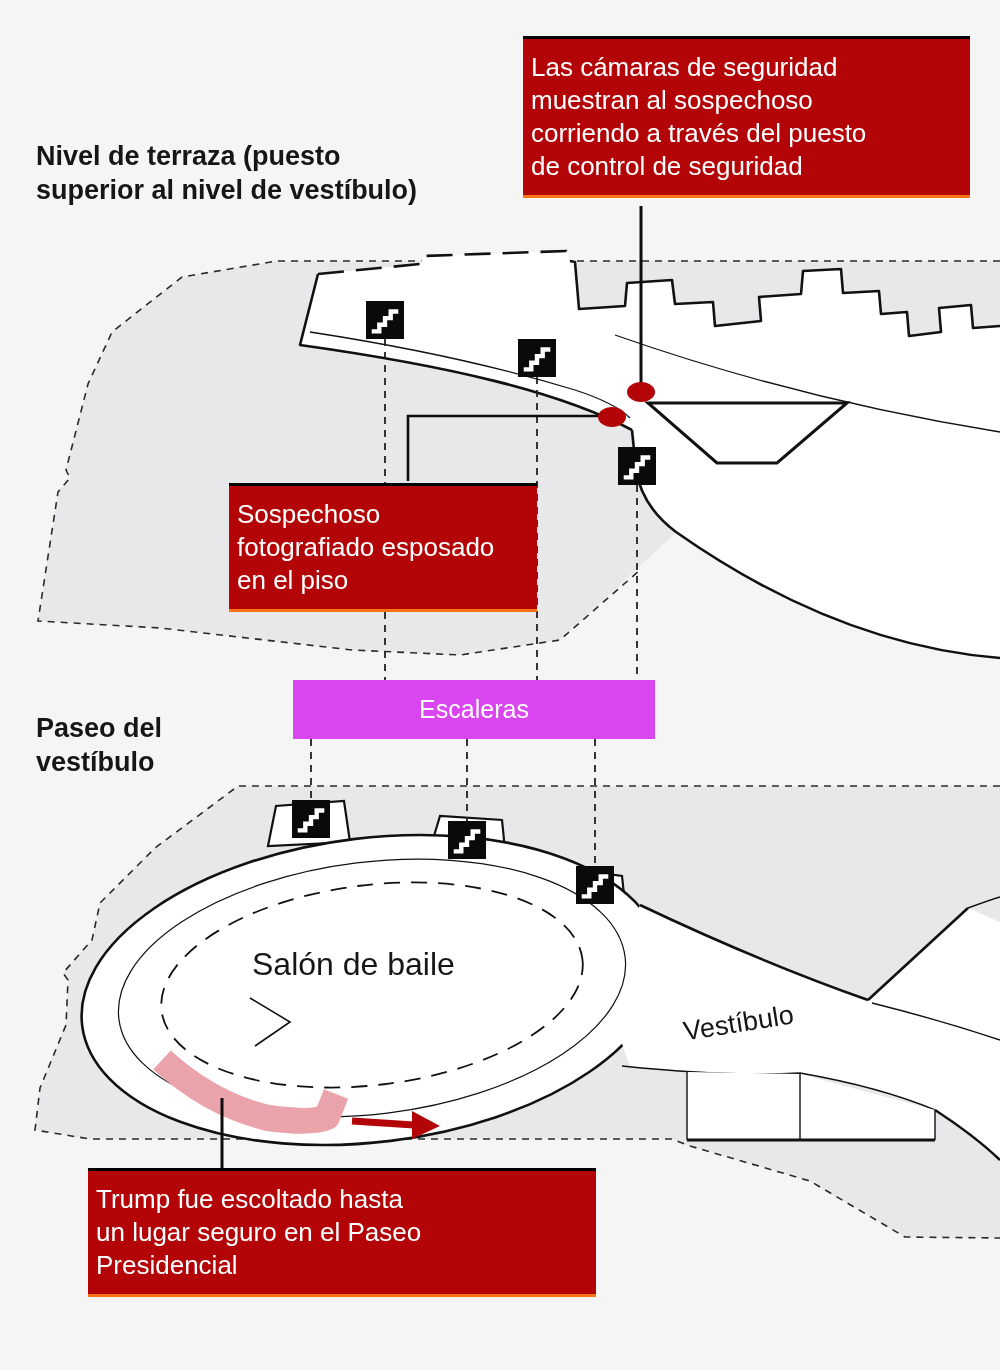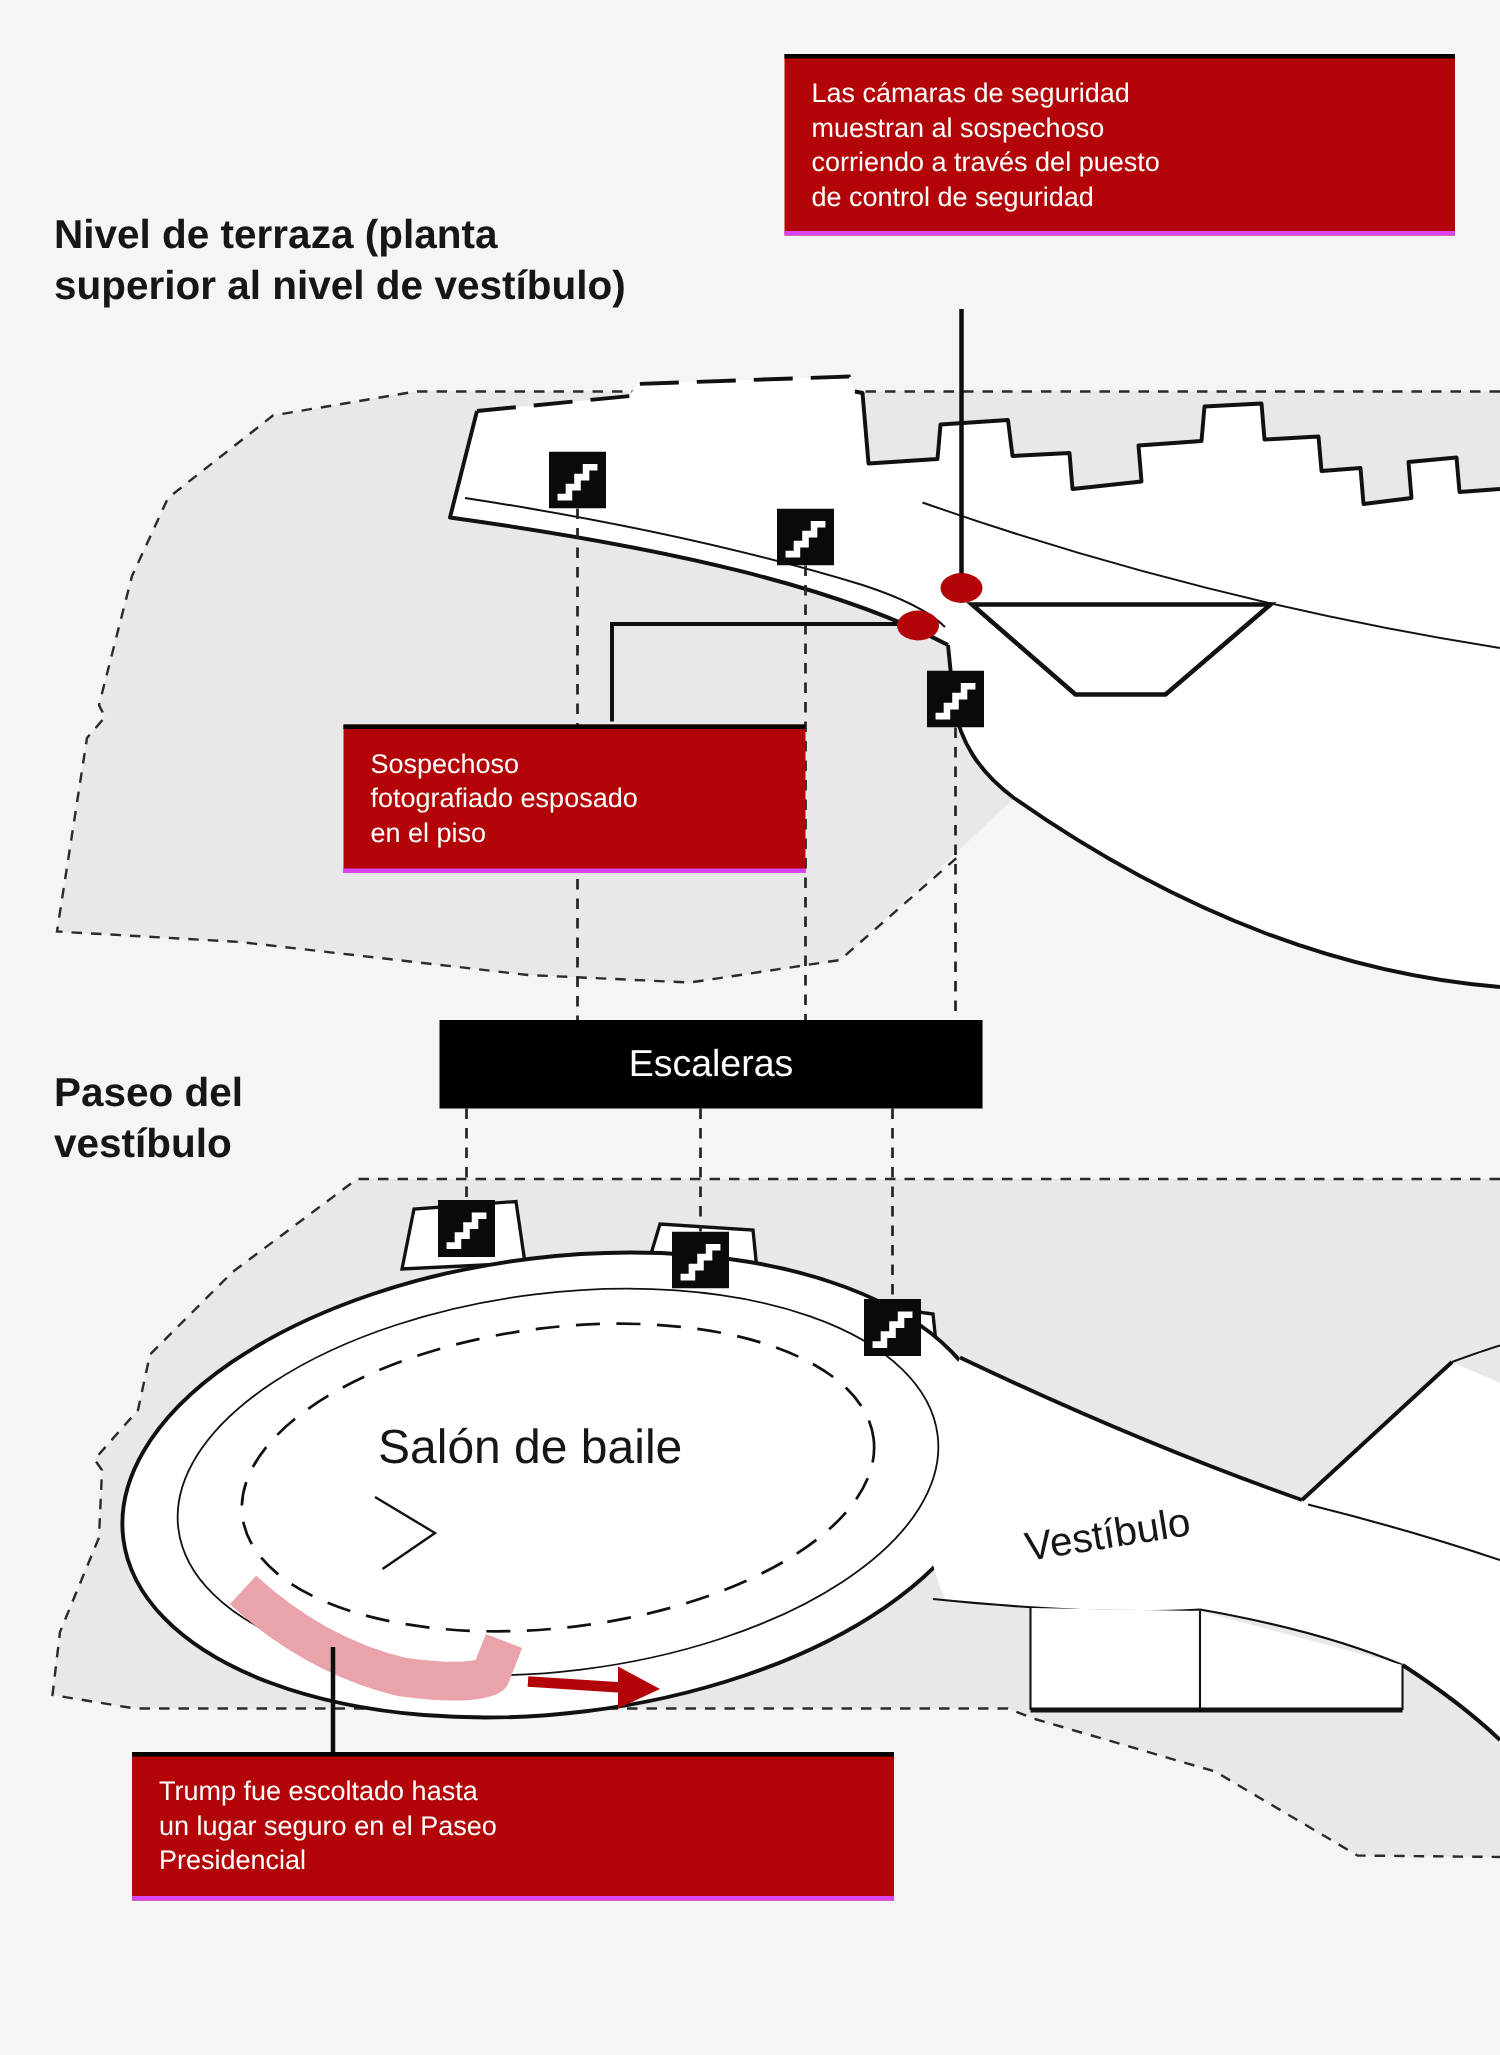--- a/index.html
+++ b/index.html
@@ -8,27 +8,27 @@
     background:var(--bg,#f5f5f6);
     font-family:"Liberation Sans",sans-serif;color:#161616;
   }
   #plan-svg{position:absolute;left:0;top:0}
   .level-label{
     position:absolute;font-weight:700;font-size:27px;line-height:1.25;
     white-space:pre-line;color:#161616;
   }
   .red-box{
     position:absolute;background:var(--red,#b30507);color:var(--box-text,#fff);
-    border-top:3px solid #000;border-bottom:3px solid #d946ef;
-    padding:12px 18px;font-size:18px;line-height:1.27;white-space:pre-line;
+    border-top:3px solid #000;border-bottom:3px solid #f97316;
+    padding:12px 8px;font-size:26px;line-height:1.27;white-space:pre-line;
     box-sizing:border-box;
   }
   .black-box{
     position:absolute;left:293px;top:680px;width:362px;height:59px;
-    background:#000000;color:#fff;display:flex;align-items:center;
+    background:#d946ef;color:#fff;display:flex;align-items:center;
     justify-content:center;font-size:25px;
   }
   .plan-label{position:absolute;font-size:32px;color:#161616;white-space:nowrap}
   #vestibulo-label{transform:rotate(-9deg)}
 </style>
 </head>
 <body>
 
 <svg id="plan-svg" width="1000" height="1370" viewBox="0 0 1000 1370">
   <defs>
@@ -106,21 +106,21 @@
   <ellipse cx="612" cy="417" rx="14" ry="10" fill="var(--red,#b30507)"></ellipse>
 
   <use href="#stairs" x="366" y="301" width="38" height="38"></use>
   <use href="#stairs" x="518" y="339" width="38" height="38"></use>
   <use href="#stairs" x="618" y="447" width="38" height="38"></use>
   <use href="#stairs" x="292" y="800" width="38" height="38"></use>
   <use href="#stairs" x="448" y="821" width="38" height="38"></use>
   <use href="#stairs" x="576" y="866" width="38" height="38"></use>
 </svg>
 
-<div class="level-label" style="left:36px;top:140px;width:440px">Nivel de terraza (planta
+<div class="level-label" style="left:36px;top:140px;width:440px">Nivel de terraza (puesto
 superior al nivel de vestíbulo)</div>
 
 <div class="level-label" style="left:36px;top:712px;width:240px">Paseo del
 vestíbulo</div>
 
 <div class="red-box" style="left:523px;top:36px;width:447px">Las cámaras de seguridad
 muestran al sospechoso
 corriendo a través del puesto
 de control de seguridad</div>
 

